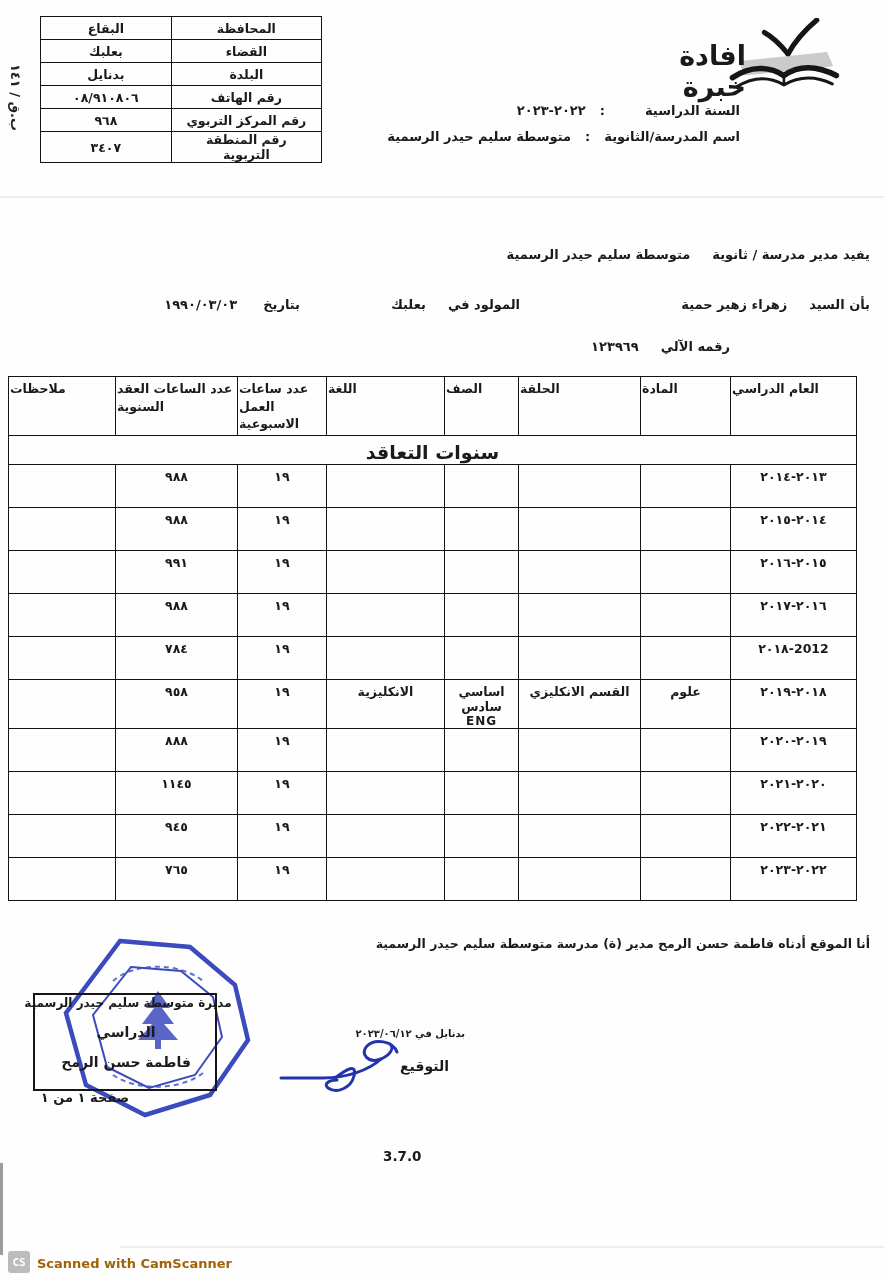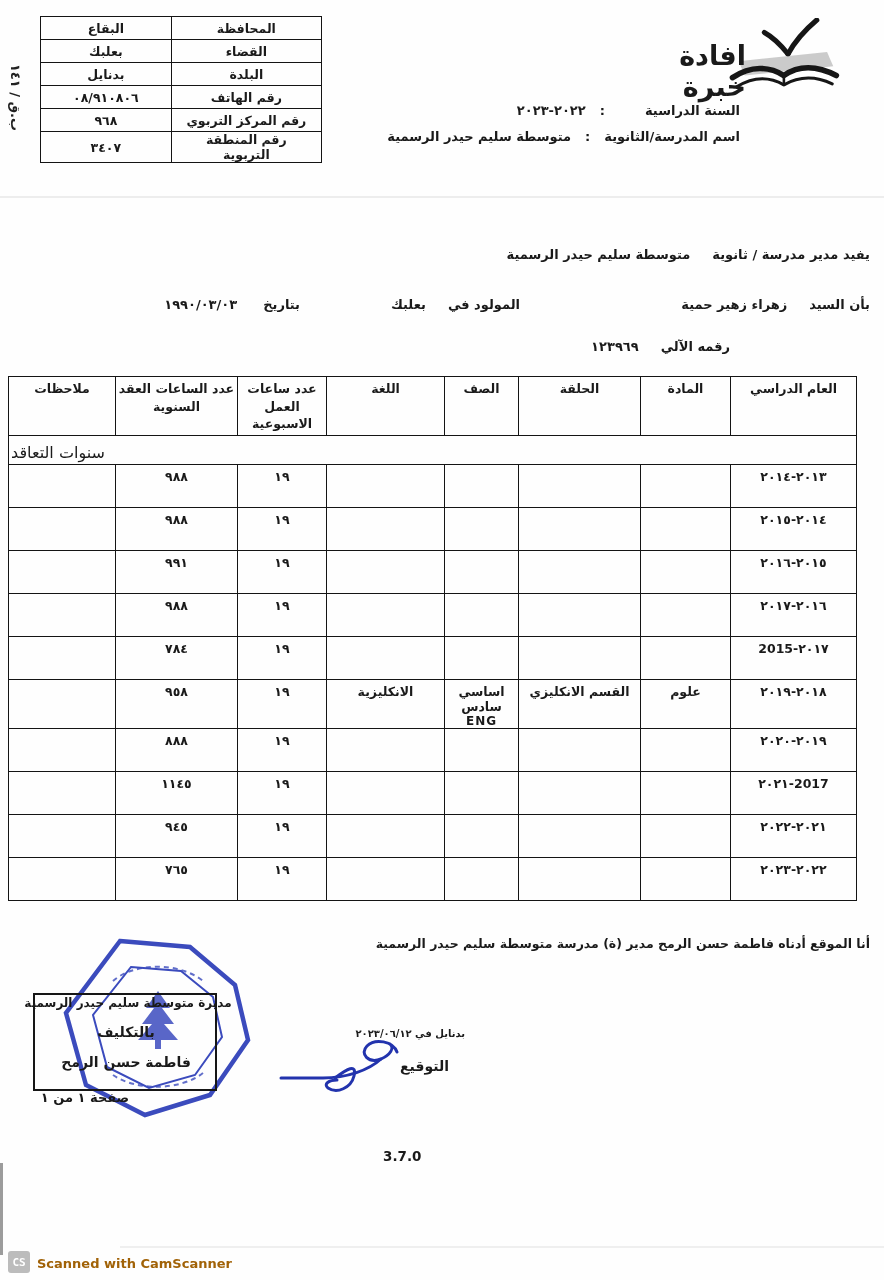--- a/index.html
+++ b/index.html
@@ -47,22 +47,22 @@
   .stmt2a{right:14px;top:297px;}
   .stmt2b{right:364px;top:297px;}
   .stmt2c{right:584px;top:297px;}
   .stmt2c .strong{margin-right:26px;letter-spacing:.5px;}
   .stmt3{right:154px;top:339px;}
   .stmt3 .strong{letter-spacing:1px;}
 
   
   .contract-table{left:8px;top:376px;width:848px;border-collapse:collapse;table-layout:fixed;}
   .contract-table td,.contract-table th{border:1.5px solid #141414;}
-  .contract-table .table-title td{height:24px;text-align:left;font-size:16px;font-weight:400;vertical-align:middle;}
-  .contract-table thead th{height:54px;vertical-align:top;padding-top:3px;font-size:12.5px;font-weight:700;line-height:1.4;text-align:center;}
+  .contract-table .table-title td{height:24px;text-align:center;font-size:19px;font-weight:700;vertical-align:middle;}
+  .contract-table thead th{height:54px;vertical-align:top;padding-top:3px;font-size:12.5px;font-weight:700;line-height:1.4;text-align:left;}
   .contract-table tbody td{height:38px;vertical-align:top;padding:4px 2px 0;text-align:center;
     font-size:12.5px;font-weight:700;letter-spacing:.5px;}
   .contract-table .eng{font-size:12px;letter-spacing:1px;font-weight:700;}
   col.c-year{width:126px;} col.c-subject{width:90px;} col.c-cycle{width:122px;} col.c-grade{width:74px;}
   col.c-lang{width:118px;} col.c-weekly{width:89px;} col.c-annual{width:122px;} col.c-notes{width:107px;}
 
   
   .declaration{right:14px;top:936px;direction:rtl;font-size:12.5px;font-weight:700;white-space:nowrap;margin-left:30px;}
   .stamp-svg{left:58px;top:933px;width:200px;height:190px;opacity:.92;}
   .stamp-rect{left:33px;top:993px;width:180px;height:94px;border:2.5px solid #161616;}
@@ -237,21 +237,21 @@
           <td></td>
           <td>
             <div></div>
           </td>
           <td></td>
           <td>١٩</td>
           <td>٩٨٨</td>
           <td></td>
         </tr>
         <tr>
-          <td>٢٠١٧-2015</td>
+          <td>2012-٢٠١٨</td>
           <td></td>
           <td></td>
           <td>
             <div></div>
           </td>
           <td></td>
           <td>١٩</td>
           <td>٧٨٤</td>
           <td></td>
         </tr>
@@ -274,21 +274,21 @@
           <td></td>
           <td>
             <div></div>
           </td>
           <td></td>
           <td>١٩</td>
           <td>٨٨٨</td>
           <td></td>
         </tr>
         <tr>
-          <td>2017-٢٠٢١</td>
+          <td>٢٠٢٠-٢٠٢١</td>
           <td></td>
           <td></td>
           <td>
             <div></div>
           </td>
           <td></td>
           <td>١٩</td>
           <td>١١٤٥</td>
           <td></td>
         </tr>
@@ -327,21 +327,21 @@
         <polygon points="62,8 132,14 177,52 190,107 152,162 87,182 28,152 8,80" stroke-width="4.5"></polygon>
         <polygon points="73,34 123,38 155,64 164,104 137,142 91,155 49,134 35,82" stroke-width="2"></polygon>
         <path d="M55,48 C75,30 120,28 145,48" stroke-width="2" stroke-dasharray="5 4" opacity="0.8"></path>
         <path d="M55,142 C78,158 122,158 145,140" stroke-width="2" stroke-dasharray="5 4" opacity="0.8"></path>
       </g>
       <path d="M100,58 L88,75 L96,75 L84,91 L94,91 L80,107 L97,107 L97,116 L103,116 L103,107 L120,107 L106,91 L116,91 L104,75 L112,75 Z" fill="#2b3cb8" opacity="0.85"></path>
     </svg>
   </div>
   <div class="abs stamp-rect"></div>
   <div class="abs stamp-line1">مديرة متوسطة سليم حيدر الرسمية</div>
-  <div class="abs stamp-line2">بالتكليف</div>
+  <div class="abs stamp-line2">الدراسي</div>
   <div class="abs stamp-line3">فاطمة حسن الرمح</div>
   <div class="abs page-number">صفحة ١ من ١</div>
 
   <div class="abs place-date">بدنايل في ٢٠٢٣/٠٦/١٢</div>
   <div class="abs sig-label">التوقيع</div>
   <div class="abs sig-svg">
     <svg viewBox="0 0 138 62" width="138" height="62">
       <g stroke="#2233ad" stroke-width="3" fill="none" stroke-linecap="round">
         <path d="M124,16 C120,5 102,2 94,10 C86,18 96,28 108,23 C117,19 122,12 117,8"></path>
         <path d="M108,23 C96,34 74,42 50,42 L8,42"></path>

